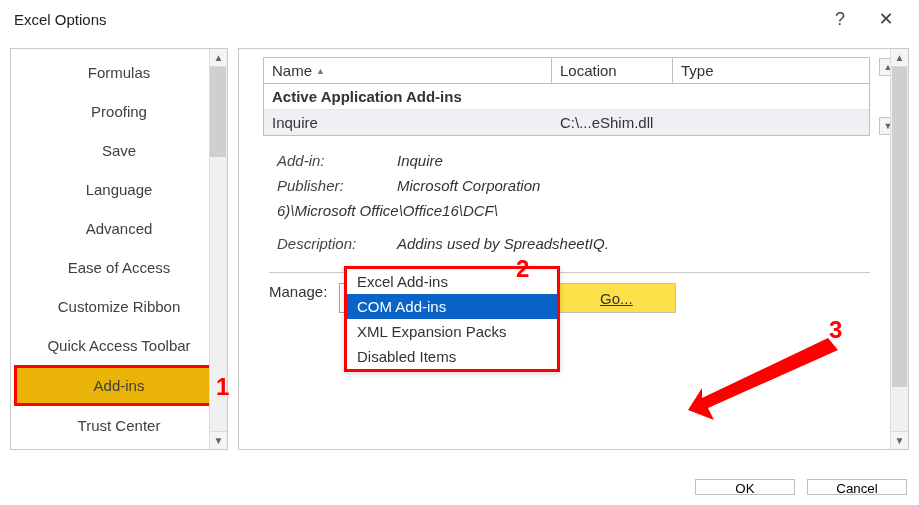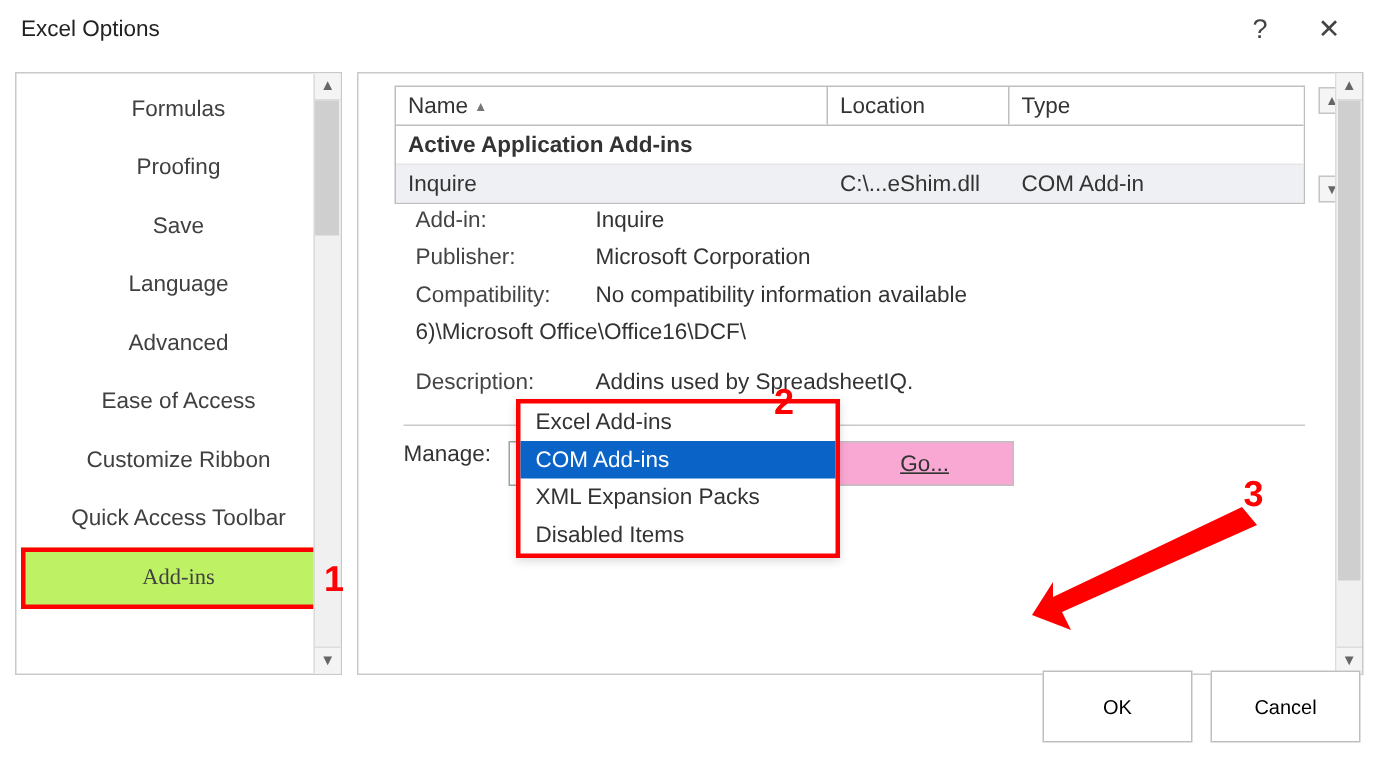--- a/index.html
+++ b/index.html
@@ -16,21 +16,21 @@
   .sidebar { width: 218px; padding: 4px 3px 4px 3px; }
   .main { flex: 1; padding: 8px 10px 8px 24px; position: relative; }
 
   
   .side-scroll { position: absolute; right: 0; top: 0; bottom: 0; width: 18px; background: #f0f0f0; border-left: 1px solid #dcdcdc; display: flex; flex-direction: column; }
   .scroll-arrow { height: 18px; display:flex; align-items:center; justify-content:center; font-size:10px; color:#666; border-bottom:1px solid #dcdcdc; background:#f4f4f4;}
   .scroll-arrow.down { border-top:1px solid #dcdcdc; border-bottom:none; margin-top:auto;}
   .scroll-thumb { position:absolute; right:1px; width:16px; background:#cfcfcf; }
   .sidebar ul { list-style:none; margin:0; padding:0; }
   .sidebar li { padding: 9px 10px; color:#404040; cursor:pointer; border:2px solid transparent;text-align:center; }
-  .sidebar li.selected { background:#bef264; border:3px solid #ff0000;font-family:Liberation Serif, serif; }
+  .sidebar li.selected { background:#eab308; border:3px solid #ff0000; }
 
   
   .main-scroll { position:absolute; right:0; top:0; bottom:0; width:18px; background:#f0f0f0; border-left:1px solid #dcdcdc; display:flex; flex-direction:column; }
   .main-scroll .track { flex:1; position:relative; }
   .main-scroll .thumb { position:absolute; right:1px; left:1px; background:#cfcfcf; }
 
   
   .grid { border:1px solid #bfbfbf; margin-right: 28px; }
   .grid-head { display:flex; background:#fff; border-bottom:1px solid #bfbfbf; }
   .gh { padding:4px 8px; display:flex; align-items:center; gap:4px; border-right:1px solid #bfbfbf; }
@@ -43,42 +43,42 @@
   .gc { padding:4px 8px; }
   .gc.name { width:288px; }
   .gc.loc { width:121px; }
   .gc.type { flex:1; }
   
   .grid-vbtn { position:absolute; right:1px; width:18px; height:18px; background:#f5f5f5; border:1px solid #c5c5c5; display:flex; align-items:center; justify-content:center; font-size:9px; color:#666; }
   .grid-vbtn.up { top:1px; }
   .grid-vbtn.down { top:60px; }
 
   
-  .details { margin-right: 28px; }
+  .details { margin-top: 14px; margin-right: 28px; font-style: italic; }
   .drow { display:flex; padding:2px 0 6px 14px; }
   .dlabel { width:120px; color:#444; }
   .dval { color:#333; flex:1; }
 
   hr.div { border:none; border-top:1px solid #c9c9c9; margin: 14px 28px 10px 6px; }
 
   
   .manage-row { display:flex; align-items:flex-start; gap:12px; padding-left:6px; margin-top:4px; }
   .combo { position:relative; width:205px; height:30px; border:1px solid #9aa79a; background:#fff; display:flex; align-items:center; }
   .combo .ctext { padding:0 8px; flex:1; }
   .combo .cbtn { width:22px; height:100%; background:#cdd9c8; display:flex; align-items:center; justify-content:center; font-size:9px; color:#333; border-left:1px solid #9aa79a; }
-  .gobtn { width:120px; height:30px; border:1px solid #bfbfbf; background:#f9a8d4; display:flex; align-items:center; justify-content:center; gap:0; text-decoration: underline; text-decoration-color:#777; }
+  .gobtn { width:120px; height:30px; border:1px solid #bfbfbf; background:#fde047; display:flex; align-items:center; justify-content:center; gap:0; text-decoration: underline; text-decoration-color:#777; }
 
   
   .dropdown { position:absolute; left:344px; top:266px; width:216px; background:#fff; border:3px solid #ff0000; z-index:20; box-shadow:0 2px 6px rgba(0,0,0,.15); }
   .dropdown .item { padding:4px 10px; color:#333; }
   .dropdown .item.hi { background:#0a64c8; color:#fff; }
 
   
   .footer { position:absolute; right:12px; bottom:10px; display:flex; gap:12px; }
-  .footer button { width:100px; height:48px; border:1px solid #bfbfbf; background:#fff; }
+  .footer button { width:100px; height:16px; border:1px solid #bfbfbf; background:#fff; }
 
   
   .annot { position:absolute; color:#ff0000; font-weight:700; font-size:24px; z-index:30; }
   .a1 { left:216px; top:373px; }
   .a2 { left:516px; top:255px; }
   .a3 { left:829px; top:316px; }
 
   
   .arrow-wrap { position:absolute; left:678px; top:328px; width:170px; height:100px; z-index:25; pointer-events:none; }
 </style>
@@ -97,20 +97,21 @@
     <ul>
       <li>Formulas</li>
       <li>Proofing</li>
       <li>Save</li>
       <li>Language</li>
       <li>Advanced</li>
       <li>Ease of Access</li>
       <li>Customize Ribbon</li>
       <li>Quick Access Toolbar</li>
       <li class="selected">Add-ins</li>
+      <li>Trust Center</li>
     </ul>
     <div class="side-scroll">
       <div class="scroll-arrow">▲</div>
       <div class="scroll-thumb" style="top:18px; height:90px;"></div>
       <div class="scroll-arrow down">▼</div>
     </div>
   </div>
 
   <div class="panel-border main">
 
@@ -122,40 +123,35 @@
             <span class="sort-tri">▲</span>
           </div>
           <div class="gh loc">Location</div>
           <div class="gh">Type</div>
         </div>
         <div class="grid-body">
           <div class="section">Active Application Add-ins</div>
           <div class="grid-row">
             <div class="gc name">Inquire</div>
             <div class="gc loc">C:\...eShim.dll</div>
-            <div class="gc type">COM Add-in</div>
           </div>
         </div>
       </div>
       <div class="grid-vbtn up">▲</div>
       <div class="grid-vbtn down">▼</div>
     </div>
 
     <div class="details">
       <div class="drow">
           <div class="dlabel">Add-in:</div>
           <div class="dval">Inquire</div>
         </div>
       <div class="drow">
           <div class="dlabel">Publisher:</div>
           <div class="dval">Microsoft Corporation</div>
-        </div>
-      <div class="drow">
-          <div class="dlabel">Compatibility:</div>
-          <div class="dval">No compatibility information available</div>
         </div>
       <div class="drow">
           <div class="dval">6)\Microsoft Office\Office16\DCF\</div>
         </div>
       <div class="drow" style="margin-top:8px;">
           <div class="dlabel">Description:</div>
           <div class="dval">Addins used by SpreadsheetIQ.</div>
         </div>
     </div>
 

